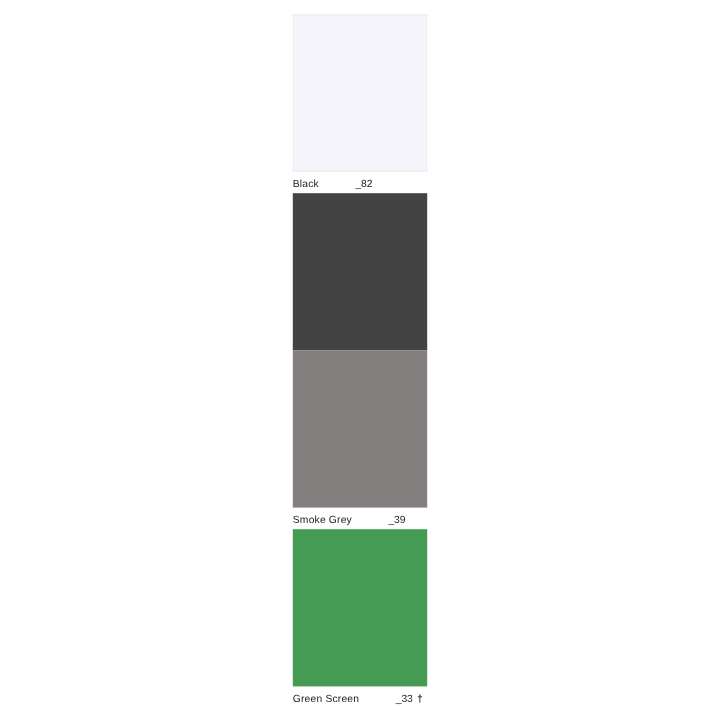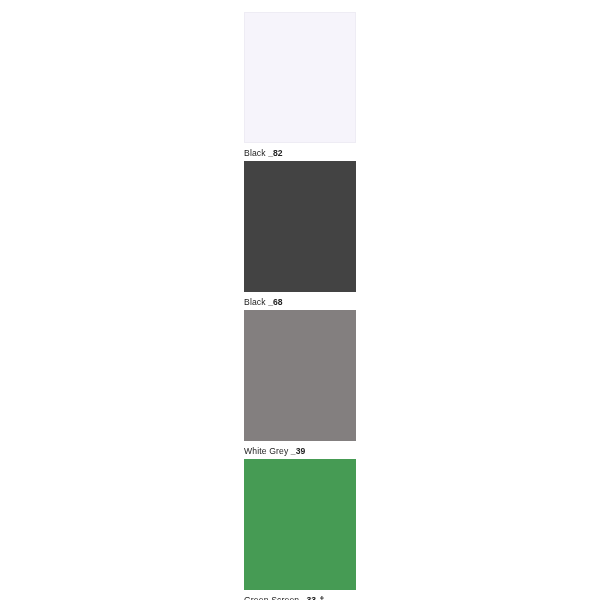--- a/index.html
+++ b/index.html
@@ -57,22 +57,23 @@
     color: #232323;
     white-space: nowrap;
     font-weight: 400;
   }
 
   .swatch-label .label-name {
     font-weight: 400;
   }
 
   .swatch-label .label-code {
-    font-weight: 700;
+    font-weight: 400;
     letter-spacing: 0px;
+    margin-left: 28px;
   }
 
   .swatch-label .label-mark {
     font-weight: 700;
     padding-left: 1px;
   }
 </style>
 </head>
 <body>
 
@@ -82,29 +83,26 @@
 
     <div class="swatch-entry">
       <span class="swatch-chip white-chip" style="background:#f6f4fb"></span>
       <span class="swatch-label">
         <span class="label-name">Black</span><span class="label-code"> _82</span><span class="label-mark"></span>
       </span>
     </div>
 
     <div class="swatch-entry">
       <span class="swatch-chip" style="background:#434343"></span>
-      <span class="swatch-label">
-        <span class="label-name">Black</span><span class="label-code"> _68</span><span class="label-mark"></span>
-      </span>
     </div>
 
     <div class="swatch-entry">
       <span class="swatch-chip" style="background:#837f7f"></span>
       <span class="swatch-label">
-        <span class="label-name">White Grey</span><span class="label-code"> _39</span><span class="label-mark"></span>
+        <span class="label-name">Smoke Grey</span><span class="label-code"> _39</span><span class="label-mark"></span>
       </span>
     </div>
 
     <div class="swatch-entry">
       <span class="swatch-chip" style="background:#469b54"></span>
       <span class="swatch-label">
         <span class="label-name">Green Screen</span><span class="label-code"> _33</span><span class="label-mark"> †</span>
       </span>
     </div>
 

